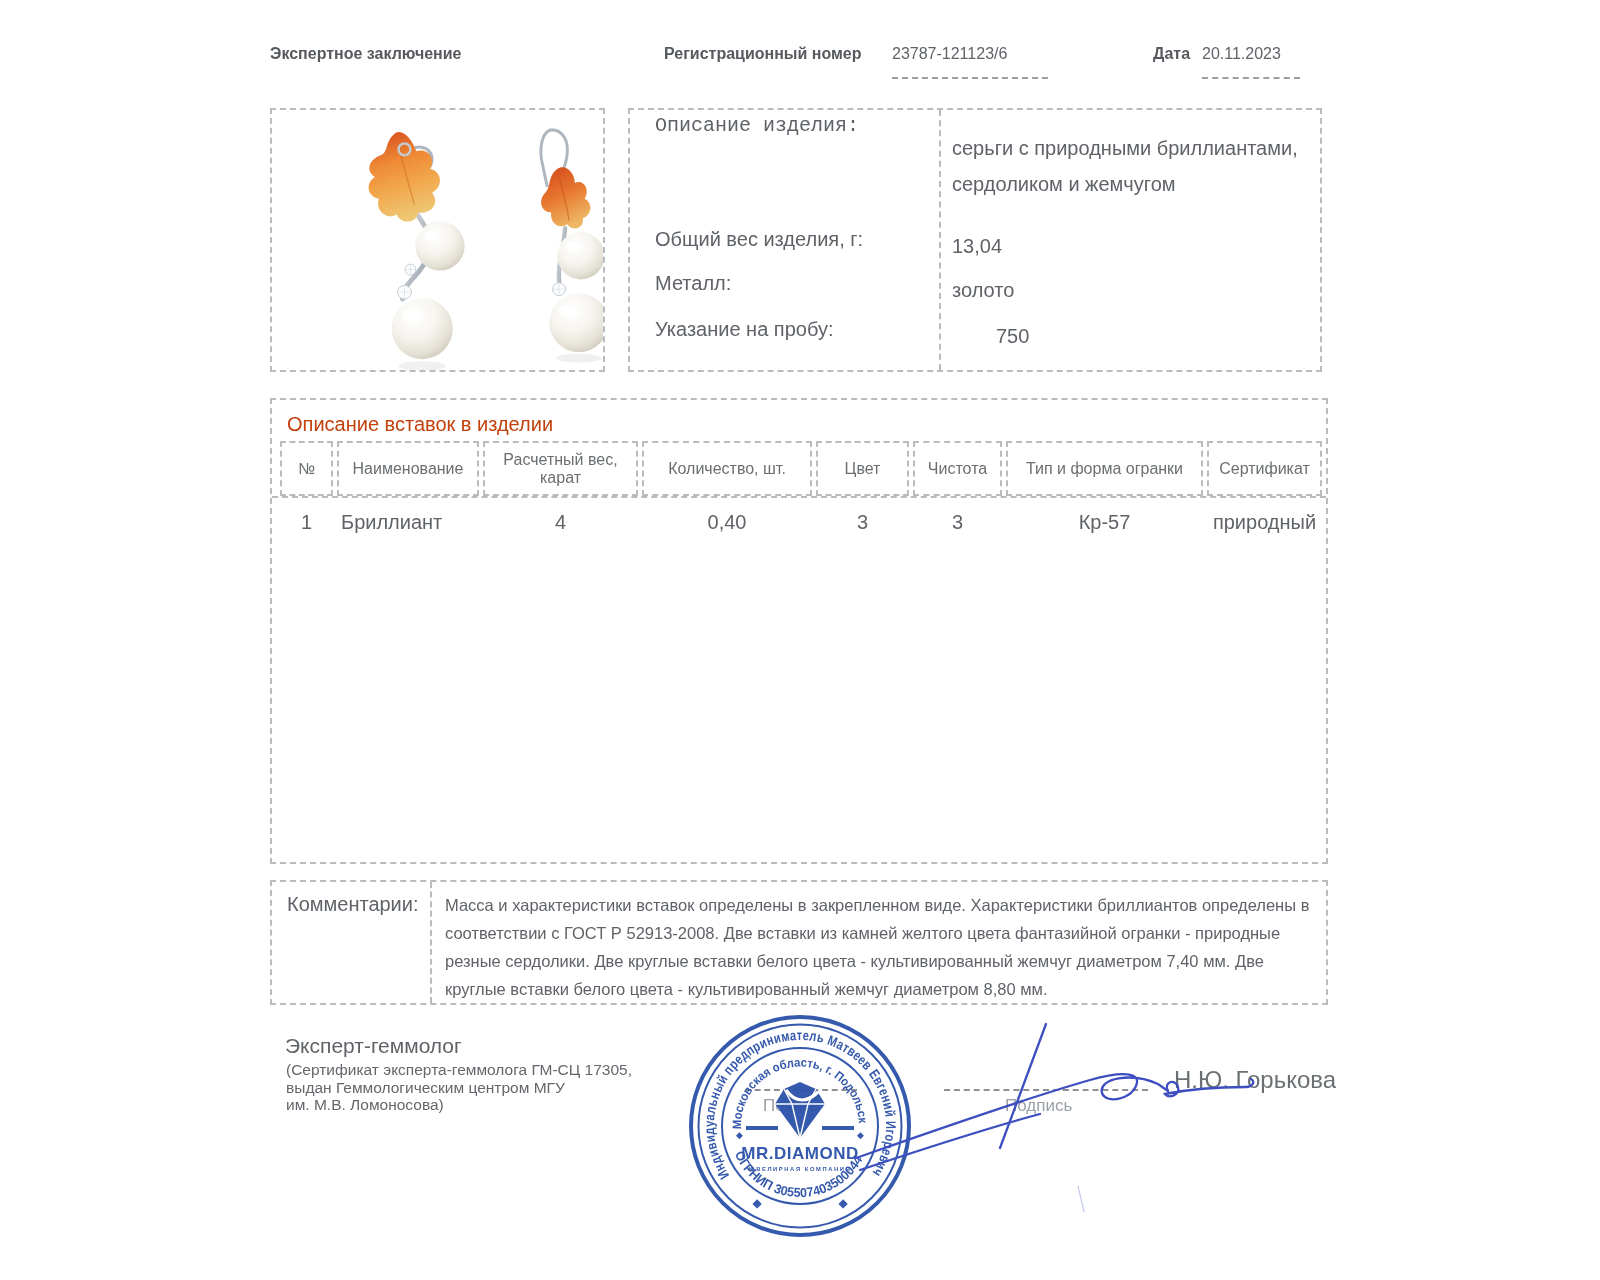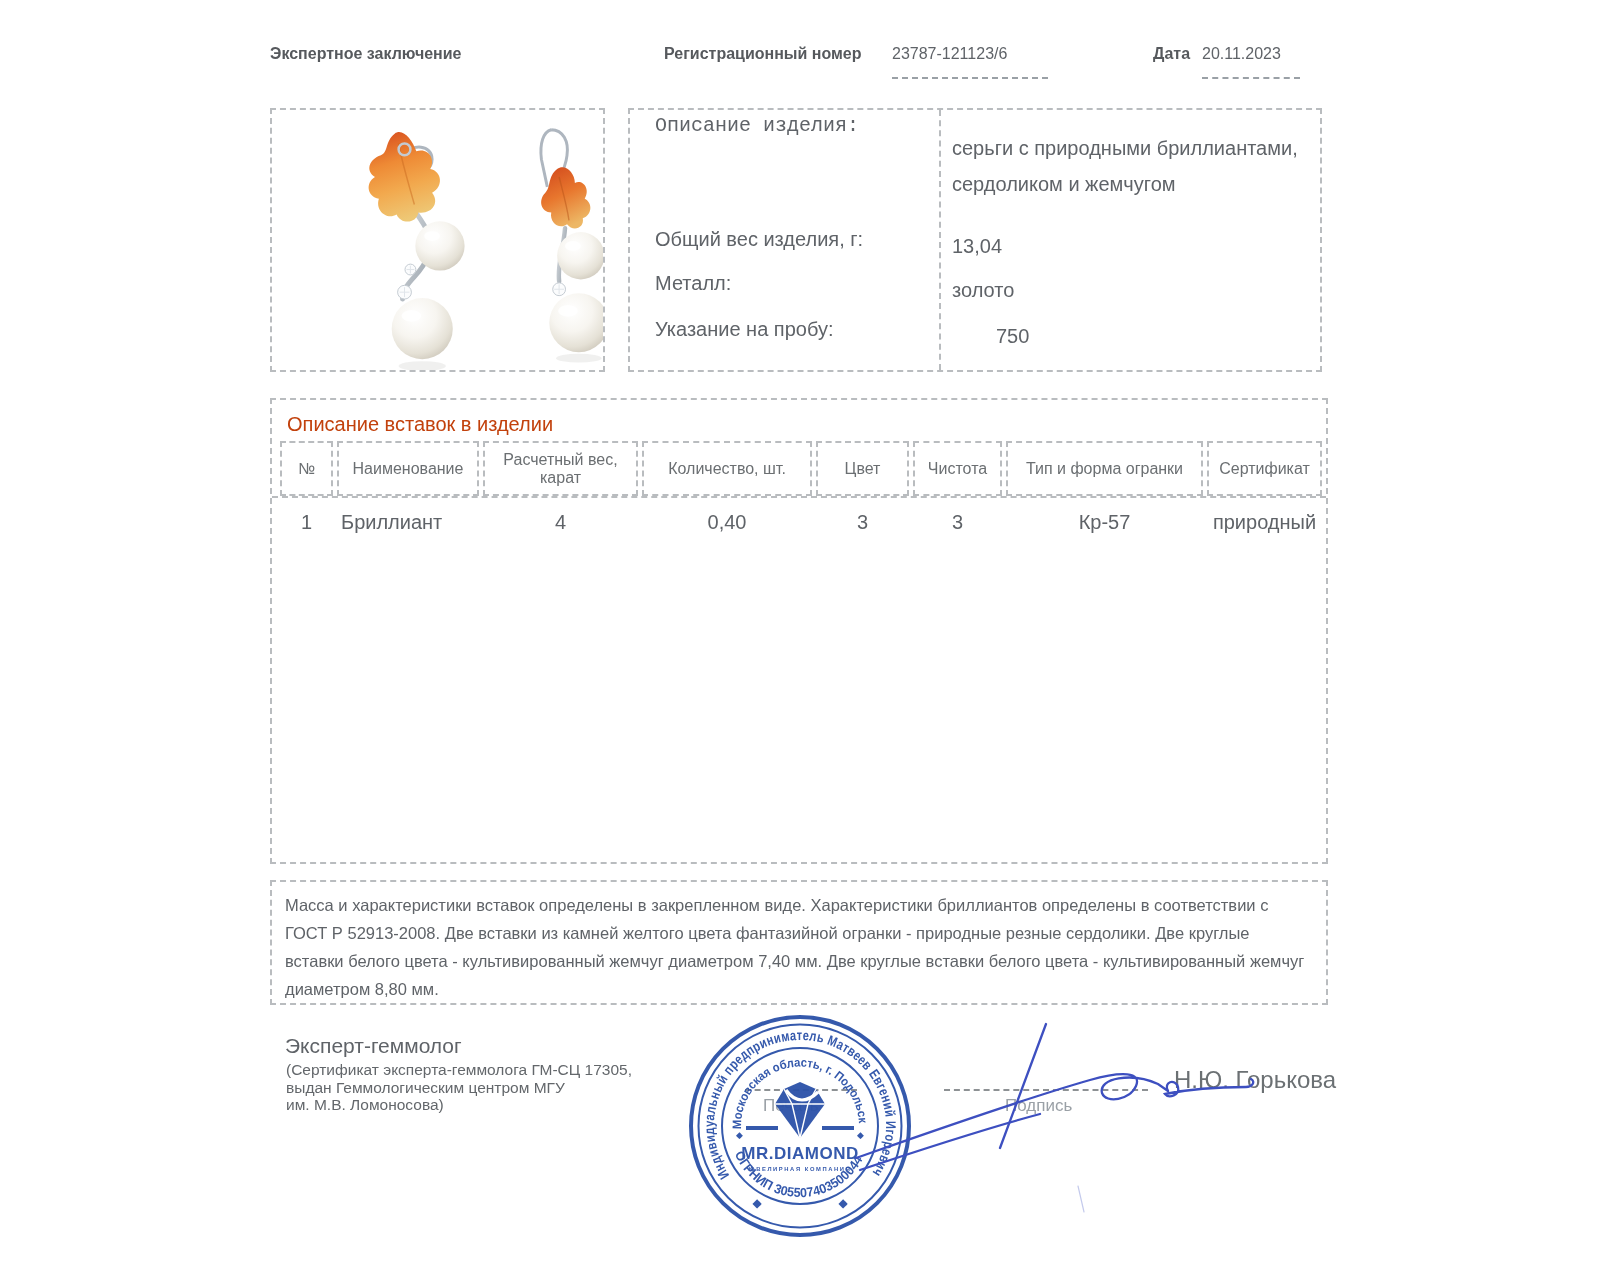--- a/index.html
+++ b/index.html
@@ -167,20 +167,21 @@
       <div class="td">0,40</div>
       <div class="td">3</div>
       <div class="td">3</div>
       <div class="td">Кр-57</div>
       <div class="td">природный</div>
     </div>
   </div>
 </div>
 
 <div class="abs dash-box comments">
+  <div class="com-label">Комментарии:</div>
   <div class="com-text">Масса и характеристики вставок определены в закрепленном виде. Характеристики бриллиантов определены в соответствии с ГОСТ Р 52913-2008. Две вставки из камней желтого цвета фантазийной огранки - природные резные сердолики. Две круглые вставки белого цвета - культивированный жемчуг диаметром 7,40 мм. Две круглые вставки белого цвета - культивированный жемчуг диаметром 8,80 мм.</div>
 </div>
 
 <div class="abs role">Эксперт-геммолог</div>
 <div class="abs cert">
   <div>(Сертификат эксперта-геммолога ГМ-СЦ 17305,</div>
   <div>выдан Геммологическим центром МГУ</div>
   <div>им. М.В. Ломоносова)</div>
 </div>
 

